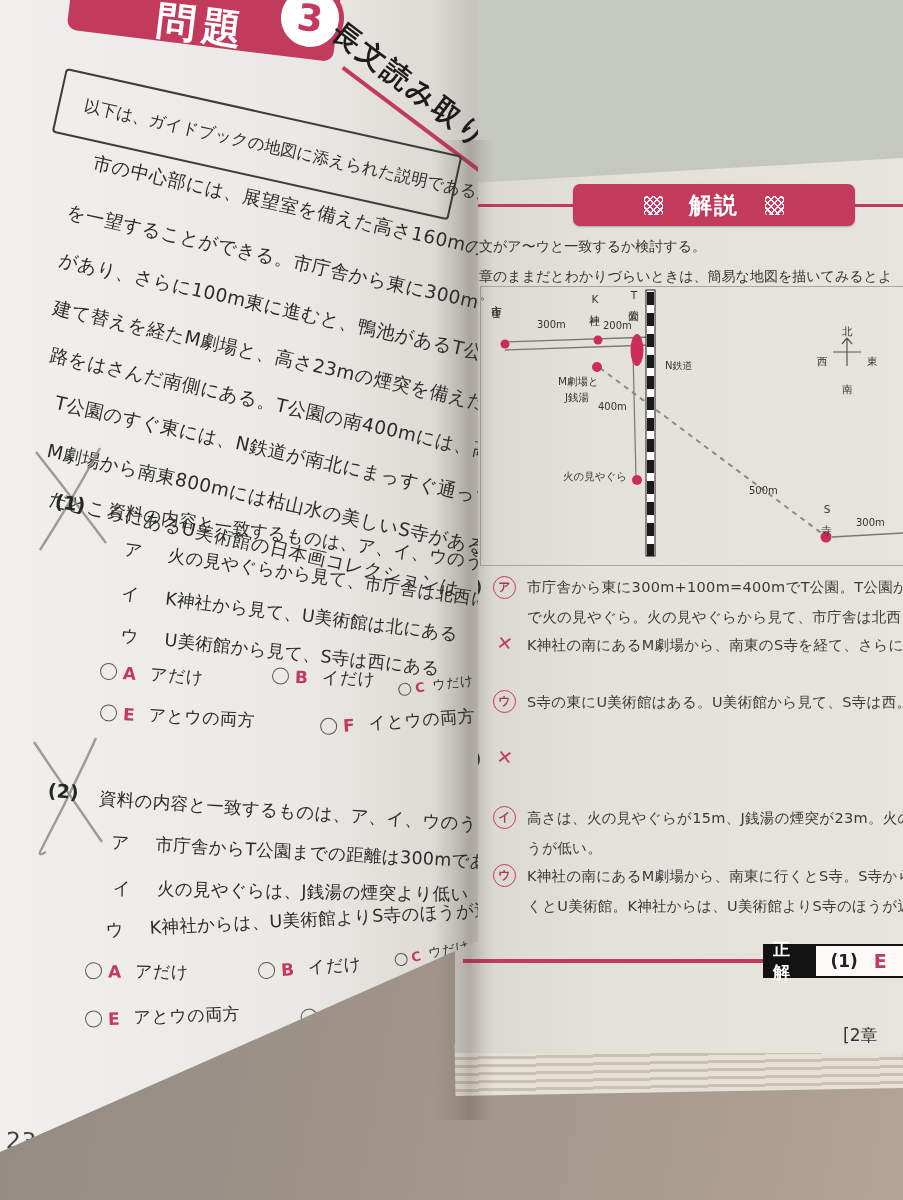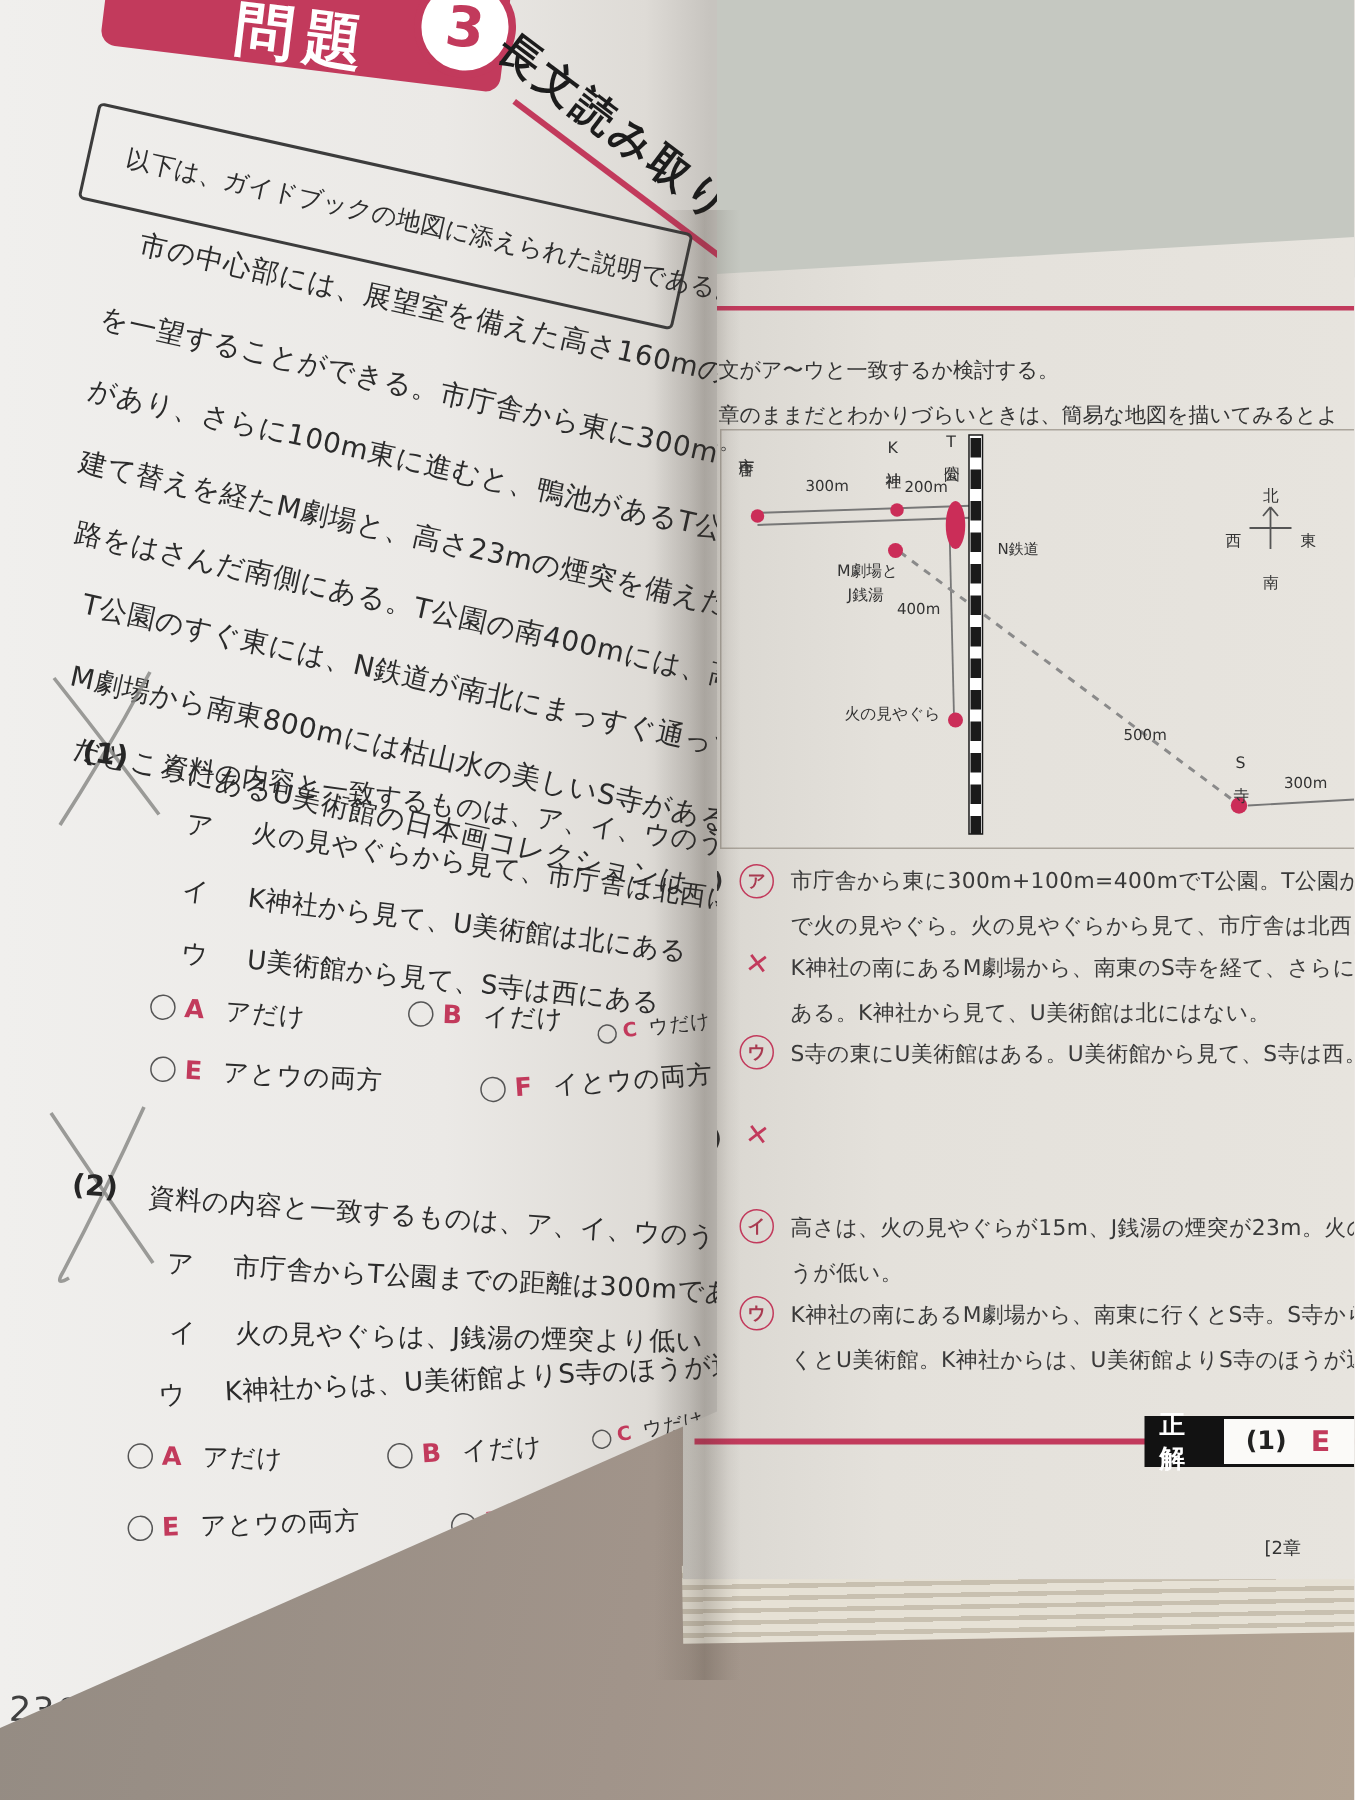--- a/index.html
+++ b/index.html
@@ -34,21 +34,21 @@
   .exnum{font-weight:bold;font-size:15px;color:#2f2f2f;}
   .cmark{width:21px;height:21px;border:1.6px solid #c23a5c;border-radius:50%;color:#a83a50;
     display:flex;align-items:center;justify-content:center;font-size:12px;font-weight:bold;}
   .xmark{color:#c23a5c;font-size:19px;font-weight:bold;transform:rotate(8deg);}
   #answer-box{left:308px;top:786px;height:34px;display:flex;align-items:stretch;}
   #answer-label{background:#121212;color:#fff;font-weight:bold;font-size:17px;
     display:flex;align-items:center;padding:0 10px;letter-spacing:2px;}
   #answer-value{background:#fbfaf8;border:2.5px solid #121212;border-left:none;display:flex;align-items:center;
     padding:0 14px;width:120px;font-size:17px;font-weight:bold;color:#222;gap:16px;}
   #answer-letter{color:#c23a5c;font-size:19px;}
-  #chapter-footer{font-size:12px;color:#333;}
+  #chapter-footer{font-size:17px;color:#333;}
   
   #page-left{left:0;top:0;width:478px;height:1152px;
     background:linear-gradient(90deg,#f0efed 0%,#ebe9e6 62%,#dedbd6 90%,#c7c4bf 99%);
     clip-path:polygon(0 0,100% 0,100% 941px,0 100%);
     box-shadow:6px 6px 20px rgba(40,30,20,.3);overflow:hidden;}
   #problem-banner{left:70px;top:-28px;width:268px;height:74px;background:#c23a5c;border-radius:10px;
     transform:rotate(7deg);display:flex;align-items:flex-end;justify-content:center;}
   #problem-banner .btext{color:#fff;font-weight:bold;font-size:40px;letter-spacing:6px;line-height:1.05;}
   #problem-number-badge{left:276px;top:-16px;width:58px;height:58px;border-radius:50%;background:#fff;
     border:5px solid #c23a5c;color:#c23a5c;font-weight:bold;font-size:37px;
@@ -82,20 +82,25 @@
 </head>
 <body>
 
 <div id="photo">
 
   <div class="abs" id="bg-topright"></div>
 
   <div class="abs" id="page-stack"></div>
   <div class="abs" id="page-right">
     <div class="abs redline" style="left:12px;top:46px;width:436px;"></div>
+    <div class="abs" id="kaisetsu-banner">
+      <span class="lattice"></span>
+      <span class="ktext">解説</span>
+      <span class="lattice"></span>
+    </div>
     <div class="abs rp-intro" style="left:10px;top:80px;">本文がア〜ウと一致するか検討する。</div>
     <div class="abs rp-intro" style="left:10px;top:110px;">文章のままだとわかりづらいときは、簡易な地図を描いてみるとよい。</div>
 
     <div class="abs" id="map-box">
       <svg class="abs" style="left:-1px;top:-1px;" width="423" height="278" viewBox="0 0 423 278">
 
         <path d="M25,56 L172,51" stroke="#777" stroke-width="1.3" fill="none"></path>
         <path d="M25,64 L172,59" stroke="#777" stroke-width="1.3" fill="none"></path>
 
         <path d="M153,66 L156,192" stroke="#777" stroke-width="1.2" fill="none"></path>
@@ -134,21 +139,20 @@
       <div class="abs maplbl" style="left:386px;top:68px;">東</div>
       <div class="abs maplbl" style="left:361px;top:96px;">南</div>
     </div>
 
     <div class="abs exnum" style="left:3px;top:420px;">(1)</div>
     <div class="abs cmark" style="left:38px;top:418px;">ア</div>
     <div class="abs rp-text" style="left:72px;top:420px;">市庁舎から東に300m+100m=400mでT公園。T公園から</div>
     <div class="abs rp-text" style="left:72px;top:450px;">で火の見やぐら。火の見やぐらから見て、市庁舎は北西。</div>
     <div class="abs xmark" style="left:42px;top:474px;">✕</div>
     <div class="abs rp-text" style="left:72px;top:478px;">K神社の南にあるM劇場から、南東のS寺を経て、さらに東に</div>
-    <div class="abs rp-text" style="left:72px;top:508px;">ある。K神社から見て、U美術館は北にはない。</div>
     <div class="abs cmark" style="left:38px;top:532px;">ウ</div>
     <div class="abs rp-text" style="left:72px;top:535px;">S寺の東にU美術館はある。U美術館から見て、S寺は西。</div>
 
     <div class="abs exnum" style="left:2px;top:592px;">(2)</div>
     <div class="abs xmark" style="left:42px;top:588px;">✕</div>
     <div class="abs cmark" style="left:38px;top:648px;">イ</div>
     <div class="abs rp-text" style="left:72px;top:651px;">高さは、火の見やぐらが15m、J銭湯の煙突が23m。火の見</div>
     <div class="abs rp-text" style="left:72px;top:681px;">うが低い。</div>
     <div class="abs cmark" style="left:38px;top:706px;">ウ</div>
     <div class="abs rp-text" style="left:72px;top:709px;">K神社の南にあるM劇場から、南東に行くとS寺。S寺からさ</div>

